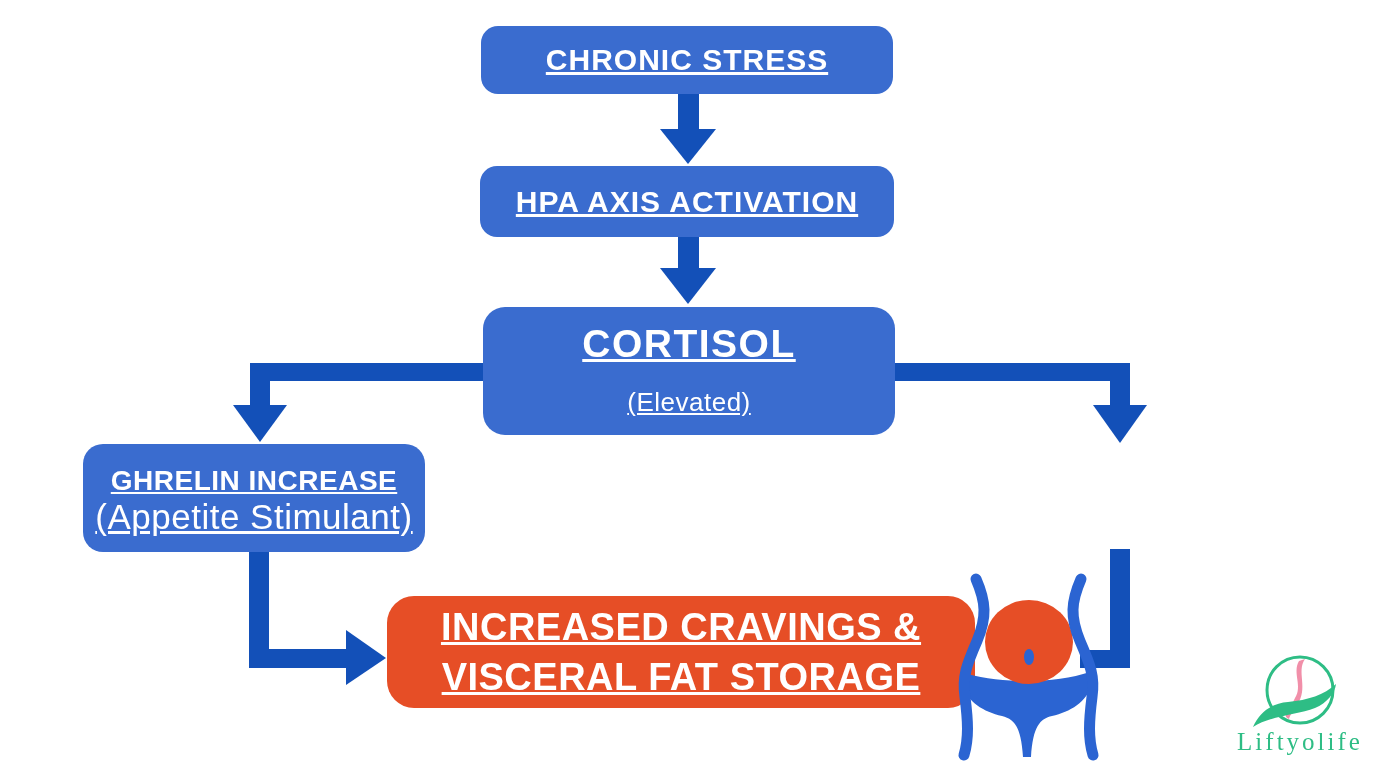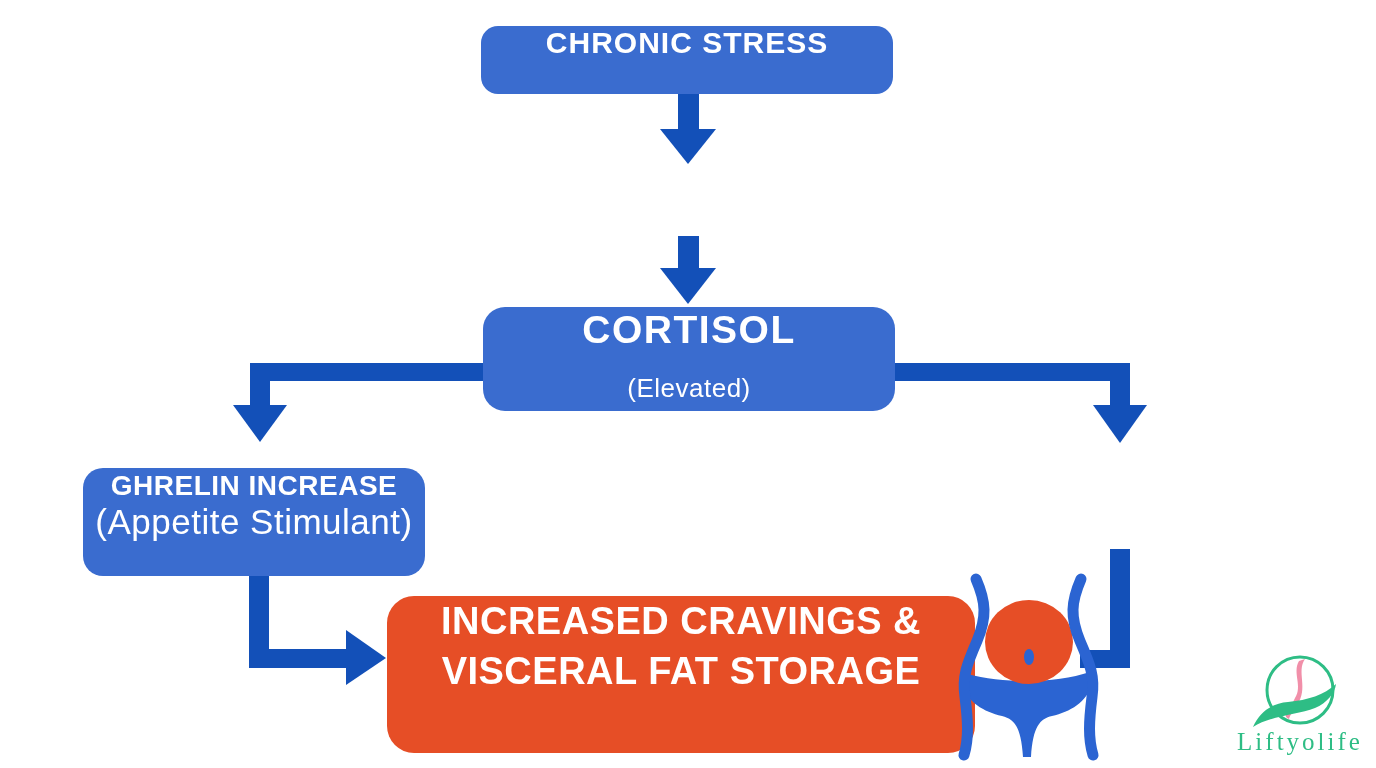--- a/index.html
+++ b/index.html
@@ -19,32 +19,33 @@
     overflow:hidden;
     font-family:"Liberation Sans",sans-serif;
     margin:0 auto;
   }
   .connectors{position:absolute;left:0;top:0;z-index:1;}
   .node{
     position:absolute;z-index:2;
     background:var(--node-blue);
     color:var(--text-white);
     display:flex;flex-direction:column;
-    align-items:center;
+    align-items:center;justify-content:center;
     text-align:center;
     box-sizing:border-box;
+    text-decoration:underline;
   }
   .node .lbl{display:block;}
   .n-chronic{left:481px;top:26px;width:412px;height:68px;border-radius:17px;}
   .n-hpa{left:480px;top:166px;width:414px;height:71px;border-radius:17px;}
-  .n-cortisol{left:483px;top:307px;width:412px;height:104px;border-radius:22px;gap:16px;}
-  .n-ghrelin{left:83px;top:468px;width:342px;height:108px;border-radius:20px;}
+  .n-cortisol{left:483px;top:307px;width:412px;height:128px;border-radius:22px;gap:16px;}
+  .n-ghrelin{left:83px;top:444px;width:342px;height:108px;border-radius:20px;}
   .n-leptin{left:950px;top:444px;width:343px;height:106px;border-radius:20px;}
   .n-outcome{
-    left:387px;top:596px;width:588px;height:157px;border-radius:27px;
+    left:387px;top:596px;width:588px;height:112px;border-radius:27px;
     background:var(--outcome-orange);
   }
   .t-main{font-size:30px;font-weight:600;letter-spacing:1px;}
   .t-big{font-size:39px;font-weight:700;letter-spacing:1.5px;line-height:46px;}
   .t-sub-big{font-size:26px;font-weight:500;letter-spacing:0.5px;line-height:38px;}
   .t-side{font-size:28px;font-weight:600;letter-spacing:0.5px;line-height:36px;}
   .t-side-sub{font-size:35px;font-weight:400;letter-spacing:0.5px;line-height:35px;}
   .t-outcome{font-size:38px;font-weight:700;letter-spacing:0.5px;line-height:50px;}
   .figure{position:absolute;left:935px;top:558px;z-index:3;}
   .logo{position:absolute;left:1230px;top:648px;width:140px;z-index:2;text-align:center;}
@@ -89,20 +90,23 @@
         <rect x="1110" y="549" width="20" height="119"></rect>
         <rect x="1080" y="650" width="50" height="18"></rect>
       </g>
     </g>
   </svg>
 
   <div class="node n-chronic">
     <span class="lbl t-main">CHRONIC STRESS</span>
   </div>
 
+  <div class="node n-hpa">
+    <span class="lbl t-main">HPA AXIS ACTIVATION</span>
+  </div>
 
   <div class="node n-cortisol">
     <span class="lbl t-big">CORTISOL</span>
     <span class="lbl t-sub-big">(Elevated)</span>
   </div>
 
   <div class="node n-ghrelin">
     <span class="lbl t-side">GHRELIN INCREASE</span>
     <span class="lbl t-side-sub">(Appetite Stimulant)</span>
   </div>

